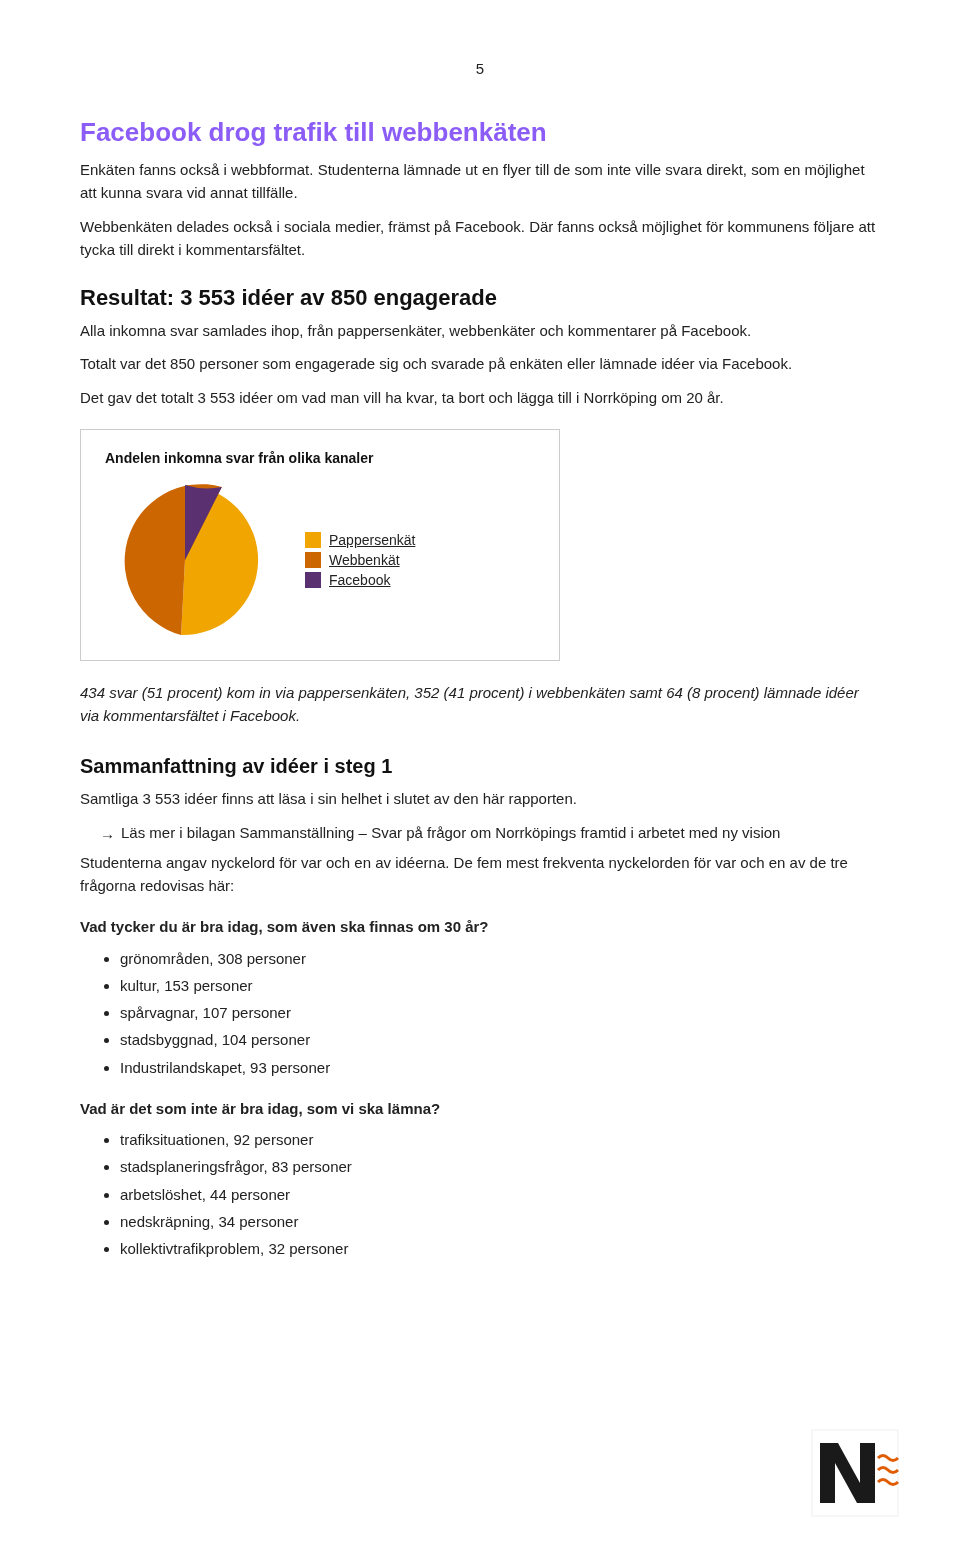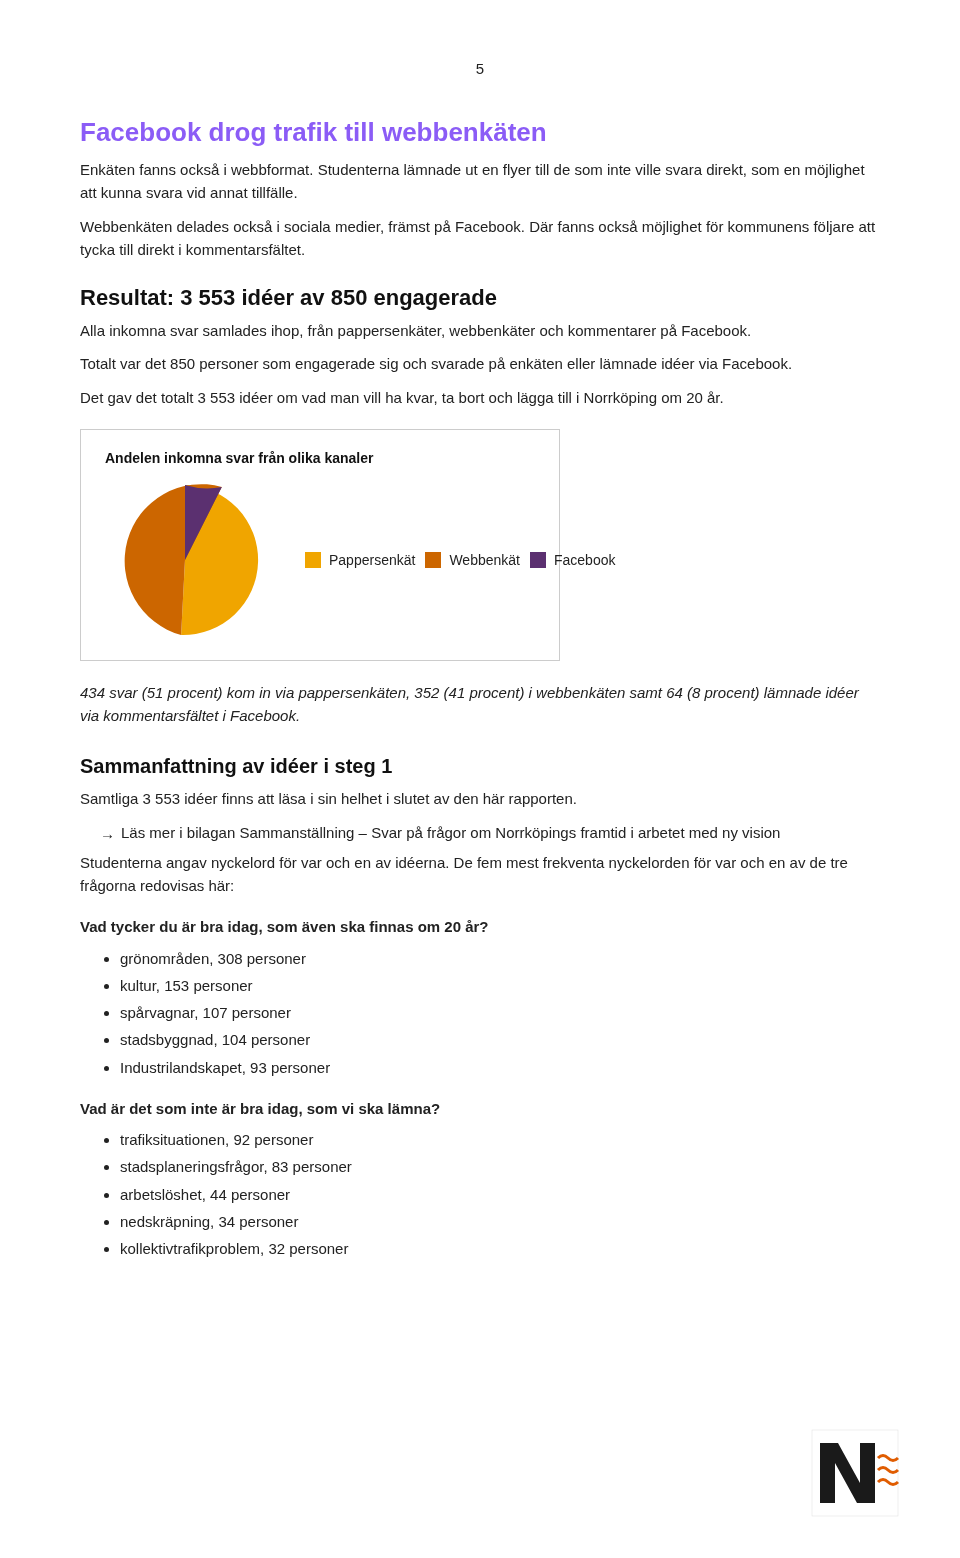--- a/index.html
+++ b/index.html
@@ -63,23 +63,24 @@
       flex-direction: column;
       align-items: flex-start;
       justify-content: center;
     }
     .pie-svg {
       width: 160px;
       height: 160px;
     }
     .legend {
       display: flex;
-      flex-direction: row;
-      gap: 10px;
+      flex-direction: column;
+      gap: 4px;
       margin-left: 10px;
+      text-decoration: underline;
     }
     .legend-item {
       display: flex;
       align-items: center;
       gap: 8px;
       font-size: 14px;
     }
     .legend-color {
       width: 16px;
       height: 16px;
@@ -185,21 +186,21 @@
 
 <p>Samtliga 3 553 idéer finns att läsa i sin helhet i slutet av den här rapporten.</p>
 
 <div class="arrow-item">
   <span class="arrow-symbol">→</span>
   <span>Läs mer i bilagan Sammanställning – Svar på frågor om Norrköpings framtid i arbetet med ny vision</span>
 </div>
 
 <p>Studenterna angav nyckelord för var och en av idéerna. De fem mest frekventa nyckelorden för var och en av de tre frågorna redovisas här:</p>
 
-<p class="question-text">Vad tycker du är bra idag, som även ska finnas om 20 år?</p>
+<p class="question-text">Vad tycker du är bra idag, som även ska finnas om 30 år?</p>
 <ul class="bullet-list">
   <li>grönområden, 308 personer</li>
   <li>kultur, 153 personer</li>
   <li>spårvagnar, 107 personer</li>
   <li>stadsbyggnad, 104 personer</li>
   <li>Industrilandskapet, 93 personer</li>
 </ul>
 
 <p class="question-text">Vad är det som inte är bra idag, som vi ska lämna?</p>
 <ul class="bullet-list">

